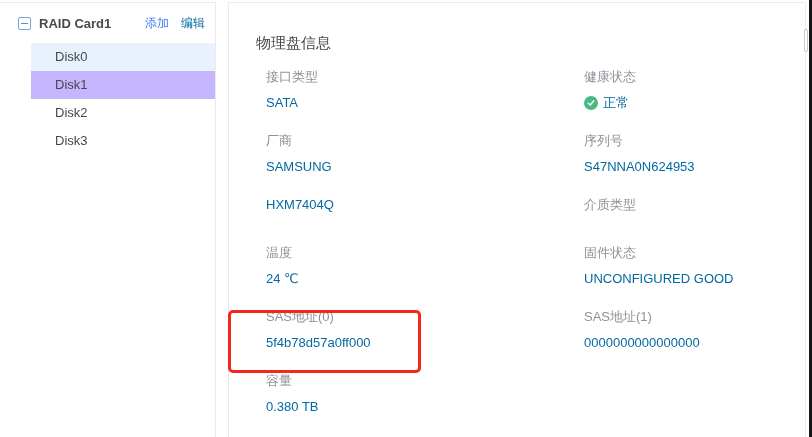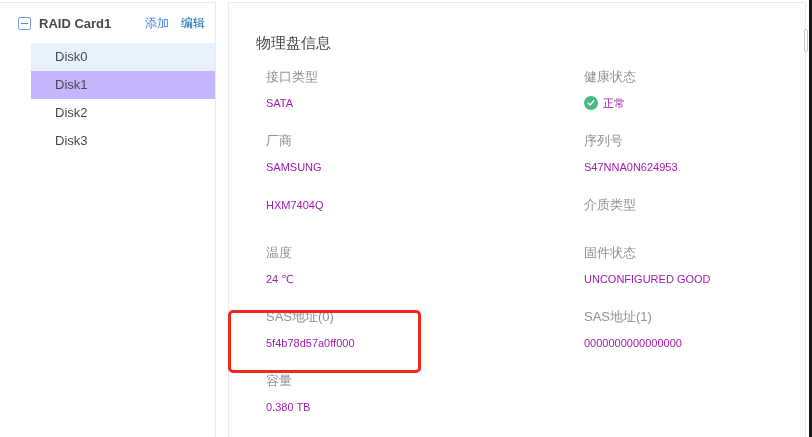--- a/index.html
+++ b/index.html
@@ -90,22 +90,22 @@
     grid-template-columns: 318px auto;
   }
   .field { margin-bottom: 22px; }
   .field .label {
     font-size: 13px;
     color: #8d9298;
     line-height: 16px;
     margin-bottom: 10px;
   }
   .field .value {
-    font-size: 11px;
-    color: #a21caf;
+    font-size: 13px;
+    color: #0369a1;
     line-height: 16px;
     display: flex;
     align-items: center;
   }
   .check-icon {
     width: 14px; height: 14px;
     border-radius: 50%;
     background: #49b984;
     display: inline-flex;
     align-items: center;

